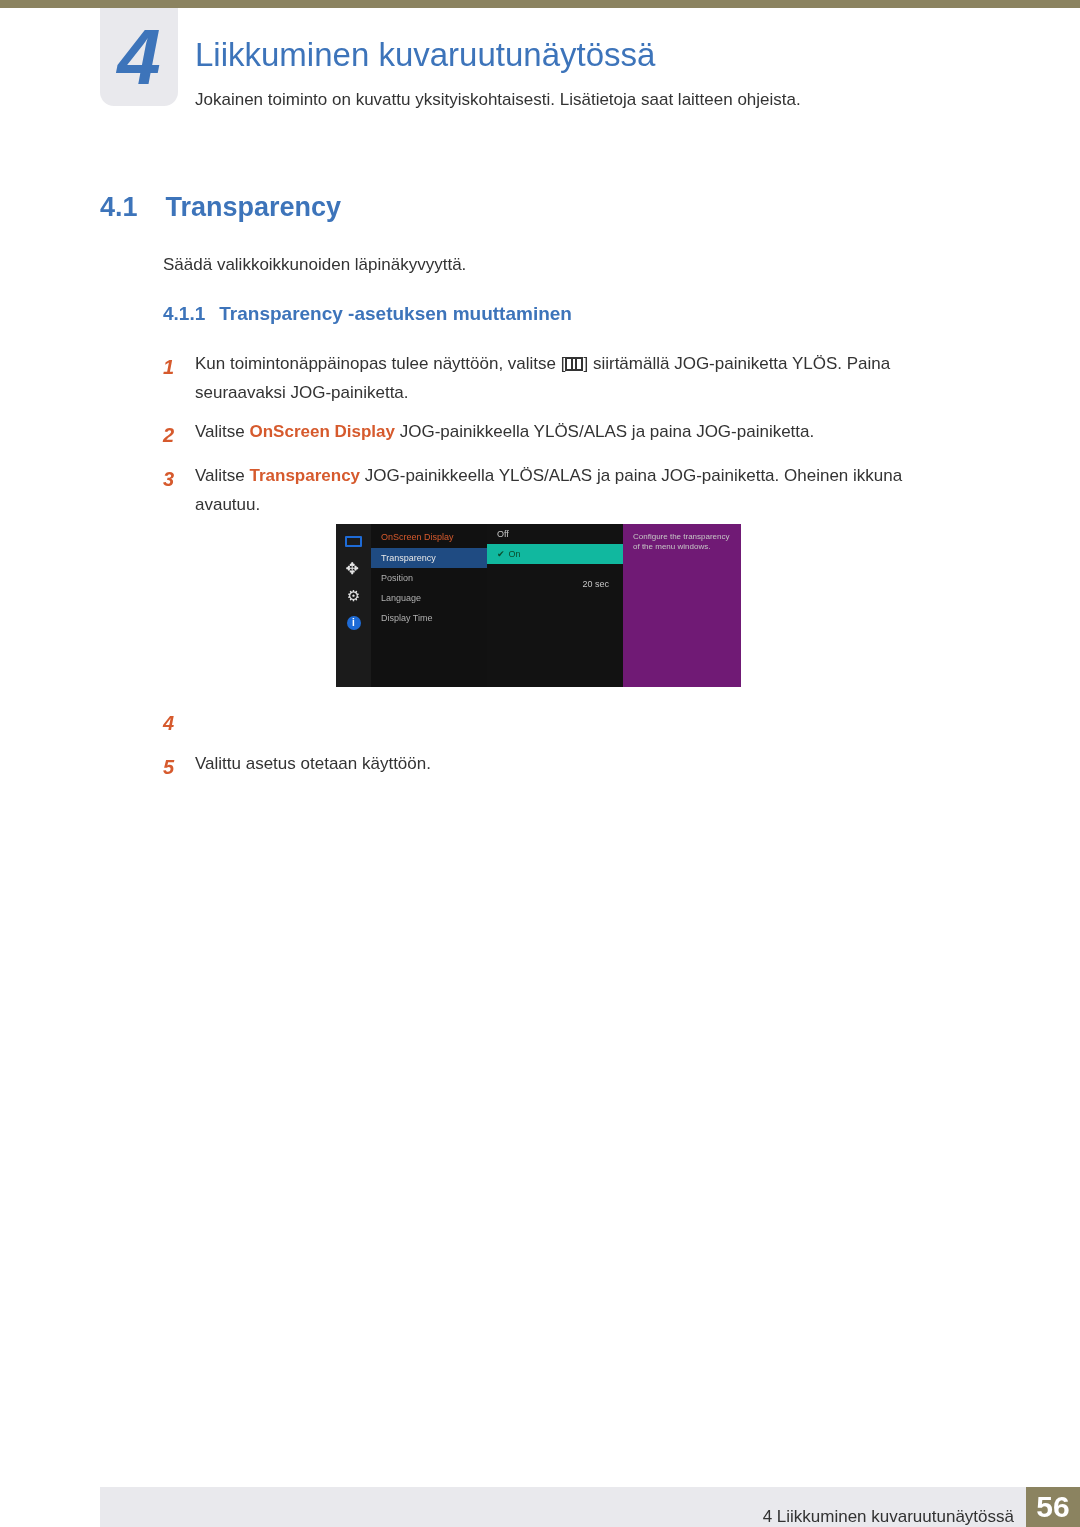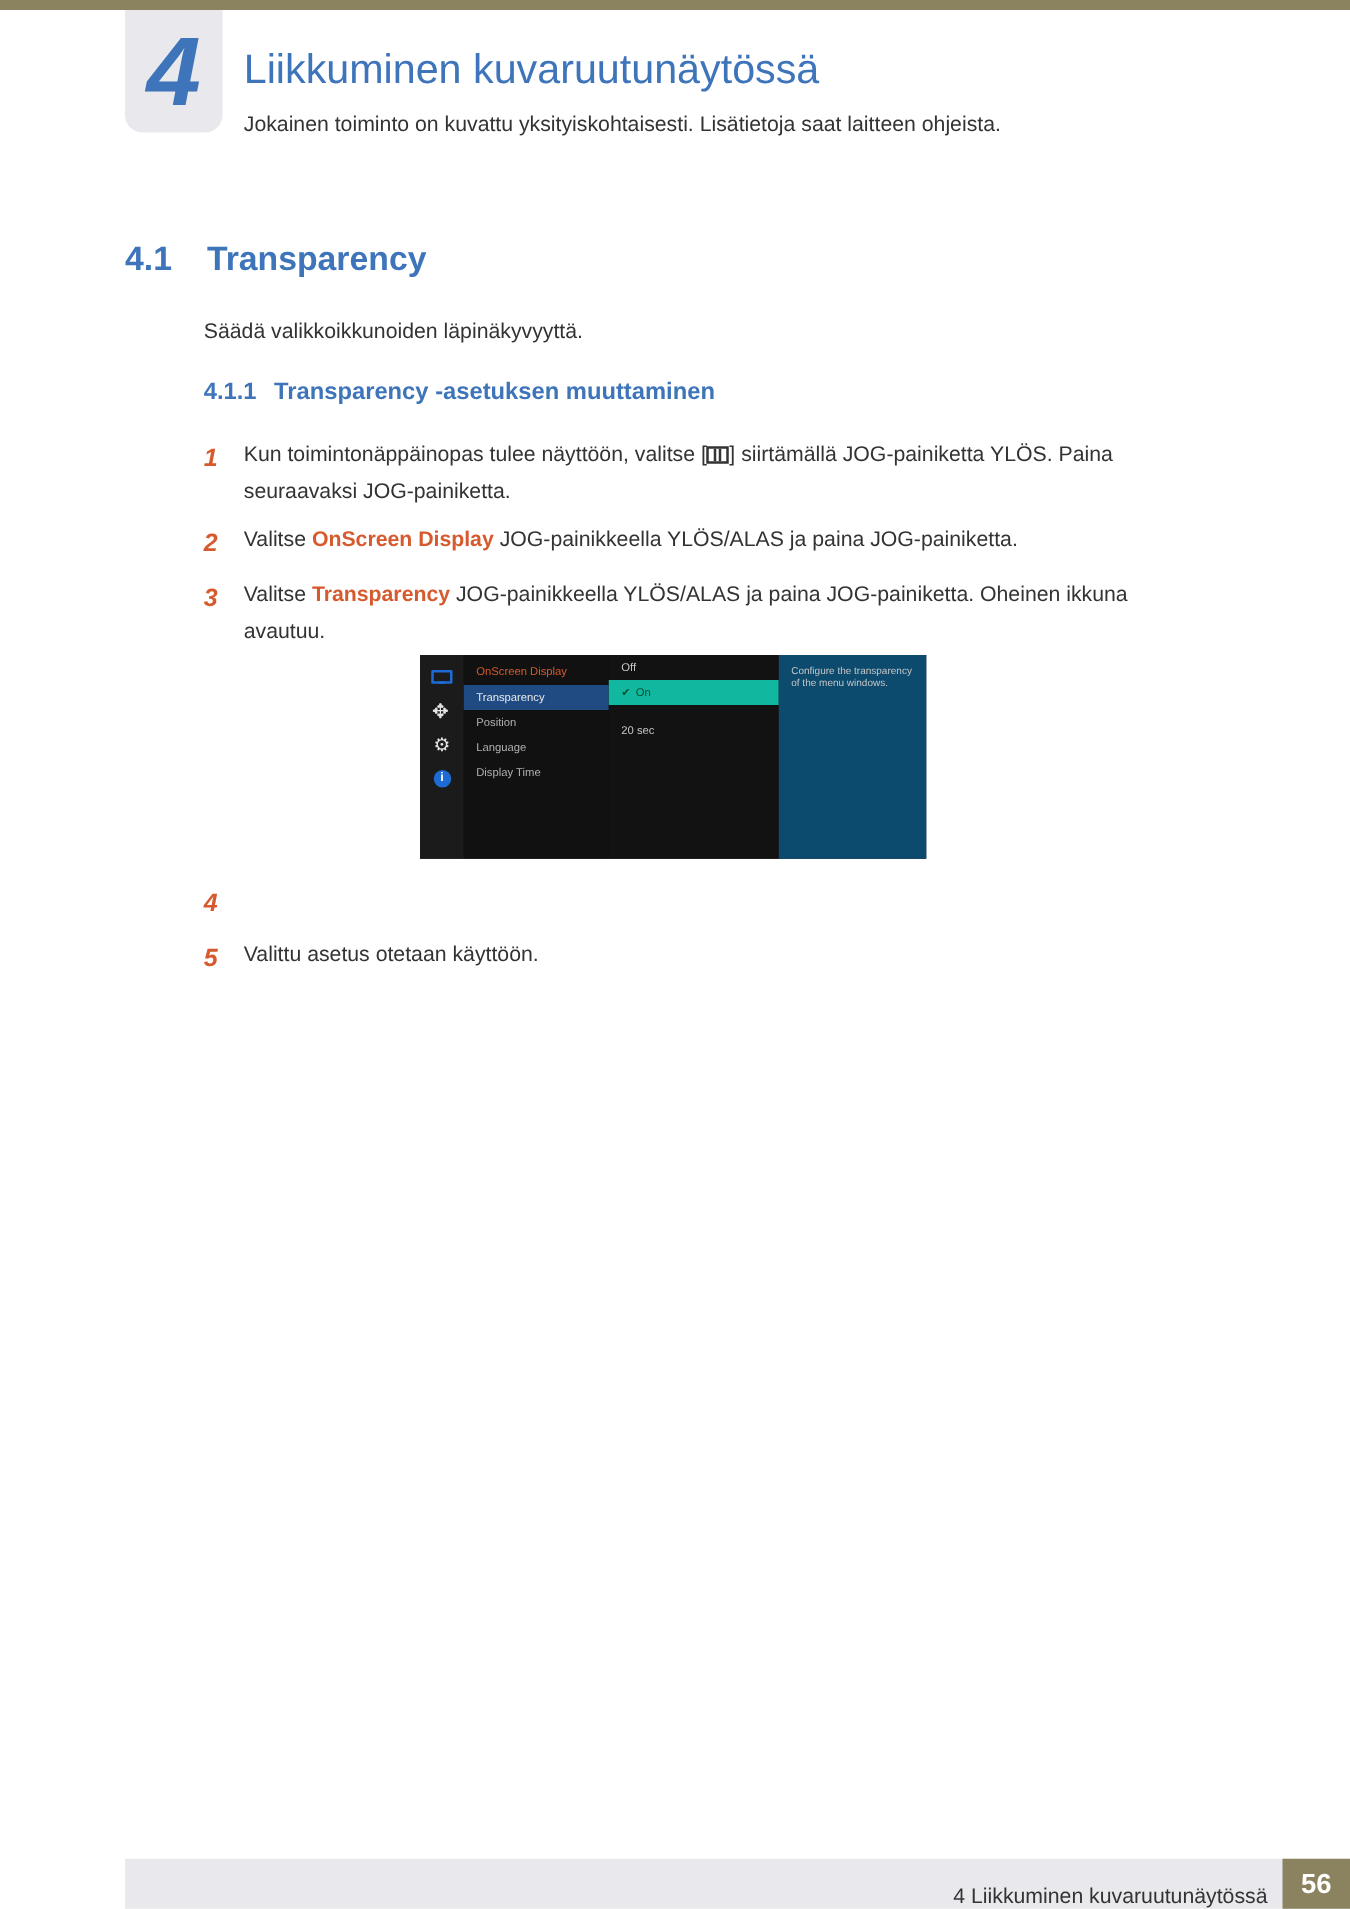--- a/index.html
+++ b/index.html
@@ -193,28 +193,28 @@
     color: #c6c6c6;
   }
   .osd-val.on {
     background: #11b89f;
     color: #0b4d2e;
     display: flex;
     align-items: center;
     gap: 4px;
   }
   .osd-val.on::before { content: "✔"; color: #0b4d2e; font-size: 9px; }
-  .osd-val-right { padding-right: 14px; color: #c6c6c6;}
+  .osd-val-right { text-align: right; padding-right: 14px; color: #c6c6c6;}
   .osd-help {
     flex: 1;
     padding: 8px 10px;
     font-size: 8px;
     line-height: 1.3;
     color: #c6c6c6;
-    background: #0c4a6e;
+    background: #701a75;
   }
 
   .steps2 {
     position: absolute;
     top: 706px;
     left: 163px;
     width: 800px;
   }
 
   
@@ -232,21 +232,21 @@
   .footer-text {
     font-size: 17px;
     color: #333;
     margin-right: 12px;
   }
   .footer-page {
     width: 54px;
     height: 40px;
     background: #8b8360;
     color: #fff;
-    font-size: 22px;
+    font-size: 30px;
     font-weight: bold;
     display: flex;
     align-items: center;
     justify-content: center;
   }
 </style>
 </head>
 <body>
 
 <div class="top-stripe"></div>

